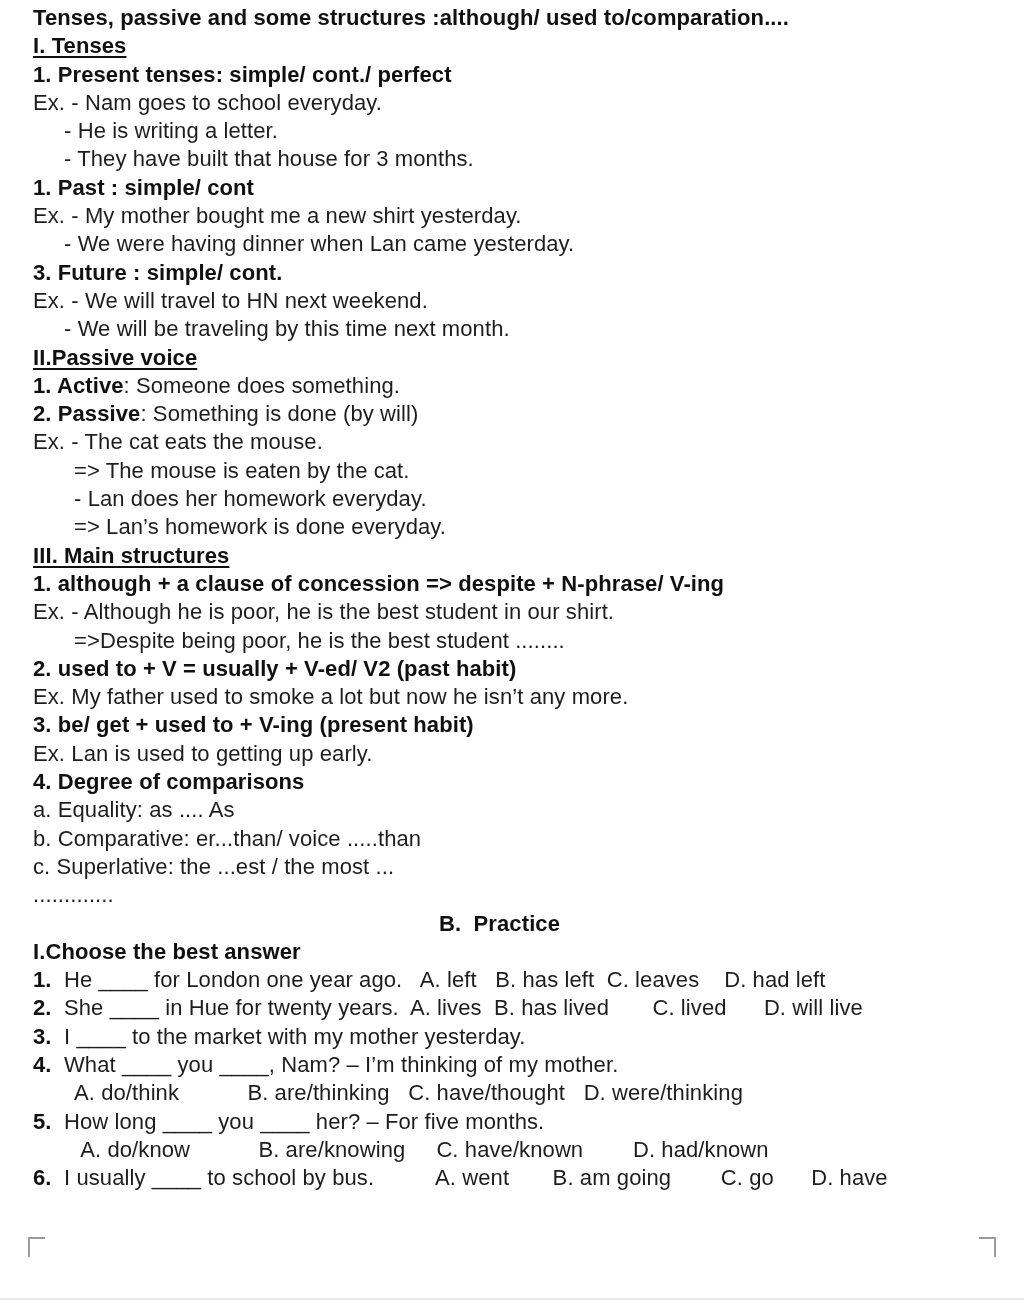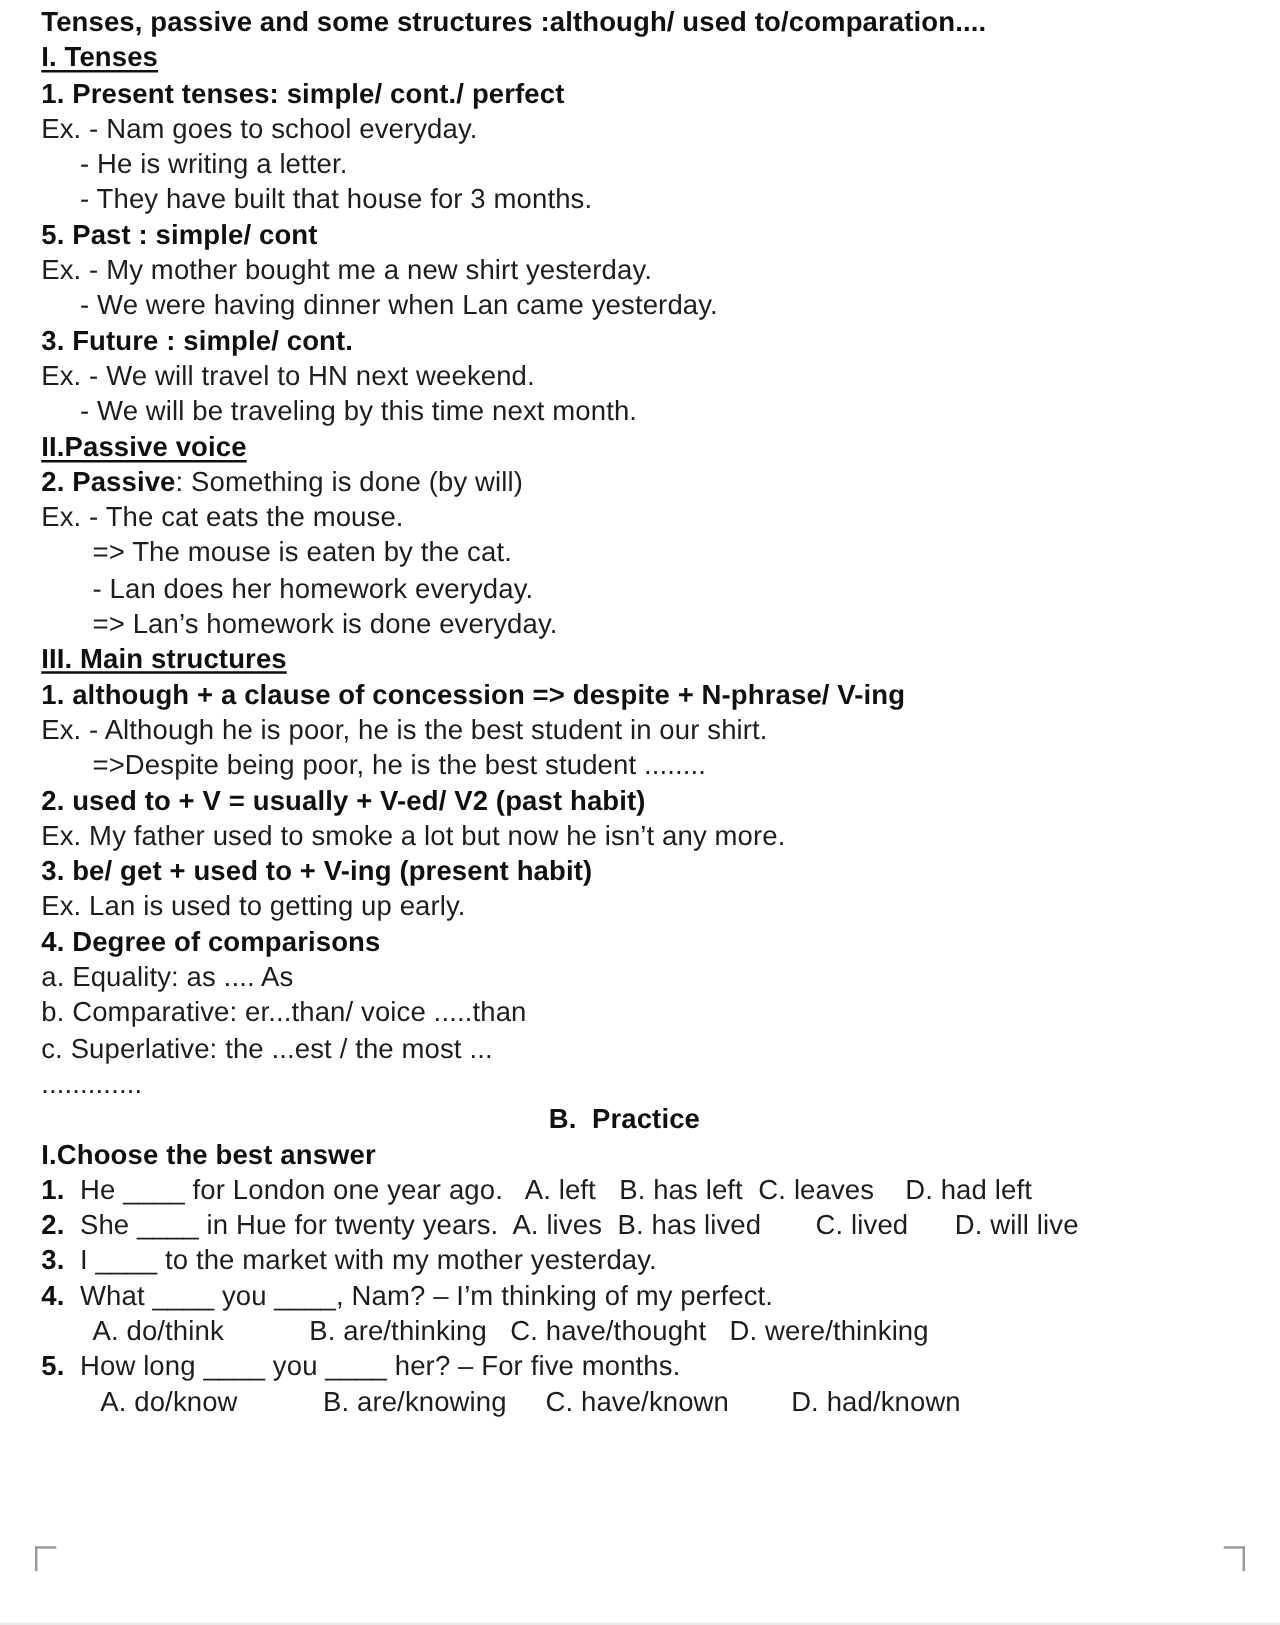--- a/index.html
+++ b/index.html
@@ -41,27 +41,28 @@
 <body style="background: rgb(255, 255, 255); color: rgb(29, 29, 29);">
 
 <div class="page">
   <div id="text-area">
       <div class="line ind-0"><span class="b ">Tenses, passive and some structures :although/ used to/comparation....</span></div>
       <div class="line ind-0"><span class="b u">I. Tenses</span></div>
       <div class="line ind-0"><span class="b ">1. Present tenses: simple/ cont./ perfect</span></div>
       <div class="line ind-0"><span class="">Ex. - Nam goes to school everyday.</span></div>
       <div class="line ind-1"><span class="">- He is writing a letter.</span></div>
       <div class="line ind-1"><span class="">- They have built that house for 3 months.</span></div>
-      <div class="line ind-0"><span class="b ">5. Past : simple/ cont</span></div>
+      <div class="line ind-0"><span class="b ">1. Past : simple/ cont</span></div>
       <div class="line ind-0"><span class="">Ex. - My mother bought me a new shirt yesterday.</span></div>
       <div class="line ind-1"><span class="">- We were having dinner when Lan came yesterday.</span></div>
       <div class="line ind-0"><span class="b ">3. Future : simple/ cont.</span></div>
       <div class="line ind-0"><span class="">Ex. - We will travel to HN next weekend.</span></div>
       <div class="line ind-1"><span class="">- We will be traveling by this time next month.</span></div>
       <div class="line ind-0"><span class="b u">II.Passive voice</span></div>
+      <div class="line ind-0"><span class="b ">1. Active</span><span class="">: Someone does something.</span></div>
       <div class="line ind-0"><span class="b ">2. Passive</span><span class="">: Something is done (by will)</span></div>
       <div class="line ind-0"><span class="">Ex. - The cat eats the mouse.</span></div>
       <div class="line ind-2"><span class="">=&gt; The mouse is eaten by the cat.</span></div>
       <div class="line ind-2"><span class="">- Lan does her homework everyday.</span></div>
       <div class="line ind-2"><span class="">=&gt; Lan’s homework is done everyday.</span></div>
       <div class="line ind-0"><span class="b u">III. Main structures</span></div>
       <div class="line ind-0"><span class="b ">1. although + a clause of concession =&gt; despite + N-phrase/ V-ing</span></div>
       <div class="line ind-0"><span class="">Ex. - Although he is poor, he is the best student in our shirt.</span></div>
       <div class="line ind-2"><span class="">=&gt;Despite being poor, he is the best student ........</span></div>
       <div class="line ind-0"><span class="b ">2. used to + V = usually + V-ed/ V2 (past habit)</span></div>
@@ -71,22 +72,23 @@
       <div class="line ind-0"><span class="b ">4. Degree of comparisons</span></div>
       <div class="line ind-0"><span class="">a. Equality: as .... As</span></div>
       <div class="line ind-0"><span class="">b. Comparative: er...than/ voice .....than</span></div>
       <div class="line ind-0"><span class="">c. Superlative: the ...est / the most ...</span></div>
       <div class="line ind-0"><span class="">.............</span></div>
       <div class="line ind-0 center"><span class="b ">B.  Practice</span></div>
       <div class="line ind-0"><span class="b ">I.Choose the best answer</span></div>
       <div class="line ind-0"><span class="b ">1.</span><span class="">  He ____ for London one year ago.   A. left   B. has left  C. leaves    D. had left</span></div>
       <div class="line ind-0"><span class="b ">2.</span><span class="">  She ____ in Hue for twenty years.  A. lives  B. has lived       C. lived      D. will live</span></div>
       <div class="line ind-0"><span class="b ">3.</span><span class="">  I ____ to the market with my mother yesterday.</span></div>
-      <div class="line ind-0"><span class="b ">4.</span><span class="">  What ____ you ____, Nam? – I’m thinking of my perfect.</span></div>
+      <div class="line ind-0"><span class="b ">4.</span><span class="">  What ____ you ____, Nam? – I’m thinking of my mother.</span></div>
       <div class="line ind-2"><span class="">A. do/think           B. are/thinking   C. have/thought   D. were/thinking</span></div>
       <div class="line ind-0"><span class="b ">5.</span><span class="">  How long ____ you ____ her? – For five months.</span></div>
       <div class="line ind-2"><span class=""> A. do/know           B. are/knowing     C. have/known        D. had/known</span></div>
+      <div class="line ind-0"><span class="b ">6.</span><span class="">  I usually ____ to school by bus.          A. went       B. am going        C. go      D. have</span></div>
     </div>
 </div>
 
 <div class="crop crop-left" style="border-color: rgb(155, 155, 155);"></div>
 <div class="crop crop-right" style="border-color: rgb(155, 155, 155);"></div>
 <div class="bottom-edge"></div>
 
 </body></html>

